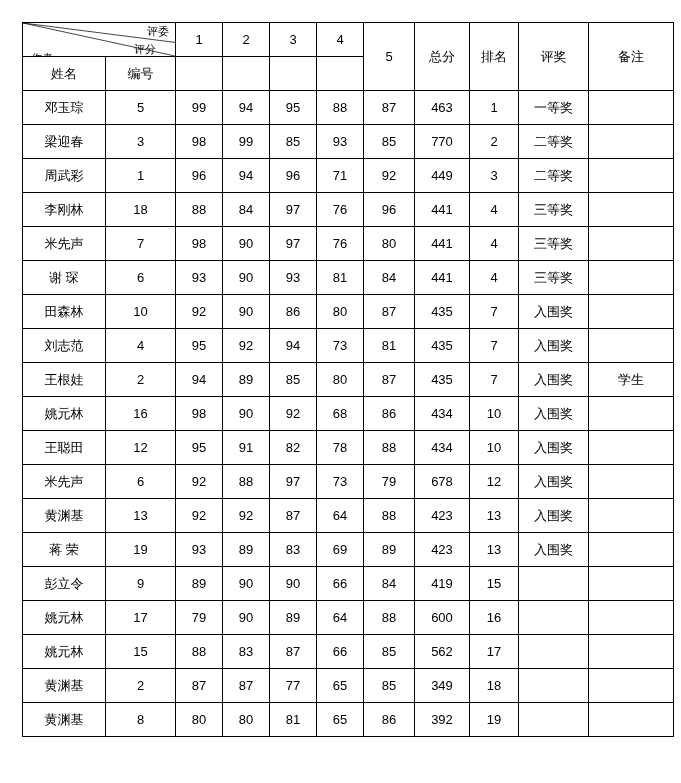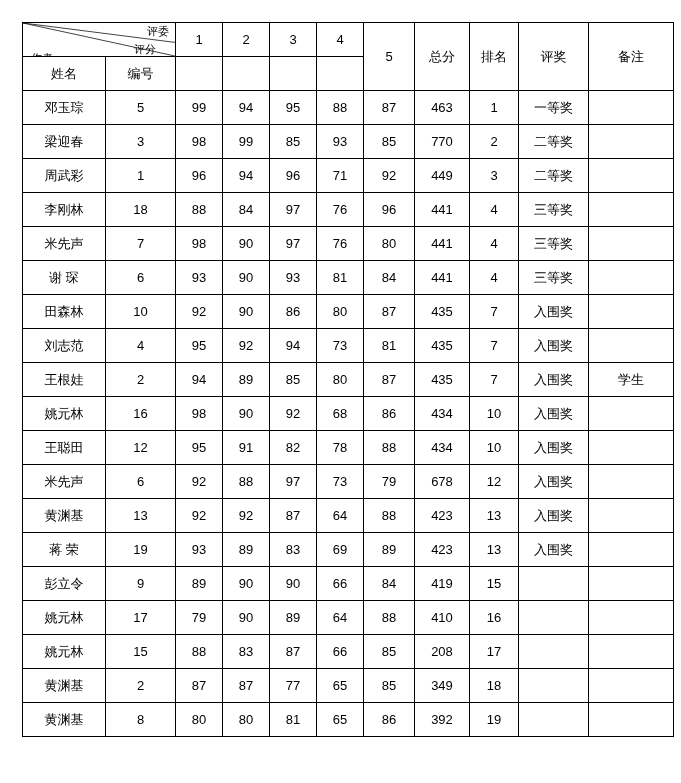--- a/index.html
+++ b/index.html
@@ -352,34 +352,34 @@
         <td></td>
       </tr>
       <tr>
         <td class="name-cell">姚元林</td>
         <td class="small-num">17</td>
         <td>79</td>
         <td>90</td>
         <td>89</td>
         <td>64</td>
         <td>88</td>
-        <td>410</td>
+        <td>600</td>
         <td>16</td>
         <td class="award-cell"></td>
         <td></td>
       </tr>
       <tr>
         <td class="name-cell">姚元林</td>
         <td class="small-num">15</td>
         <td>88</td>
         <td>83</td>
         <td>87</td>
         <td>66</td>
         <td>85</td>
-        <td>208</td>
+        <td>562</td>
         <td>17</td>
         <td class="award-cell"></td>
         <td></td>
       </tr>
       <tr>
         <td class="name-cell">黄渊基</td>
         <td class="small-num">2</td>
         <td>87</td>
         <td>87</td>
         <td>77</td>

